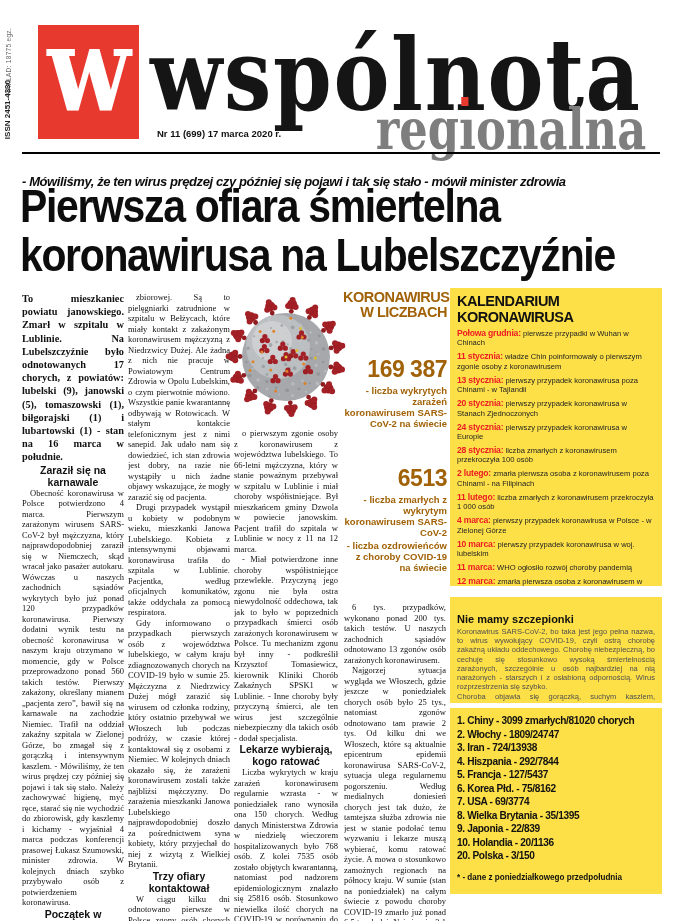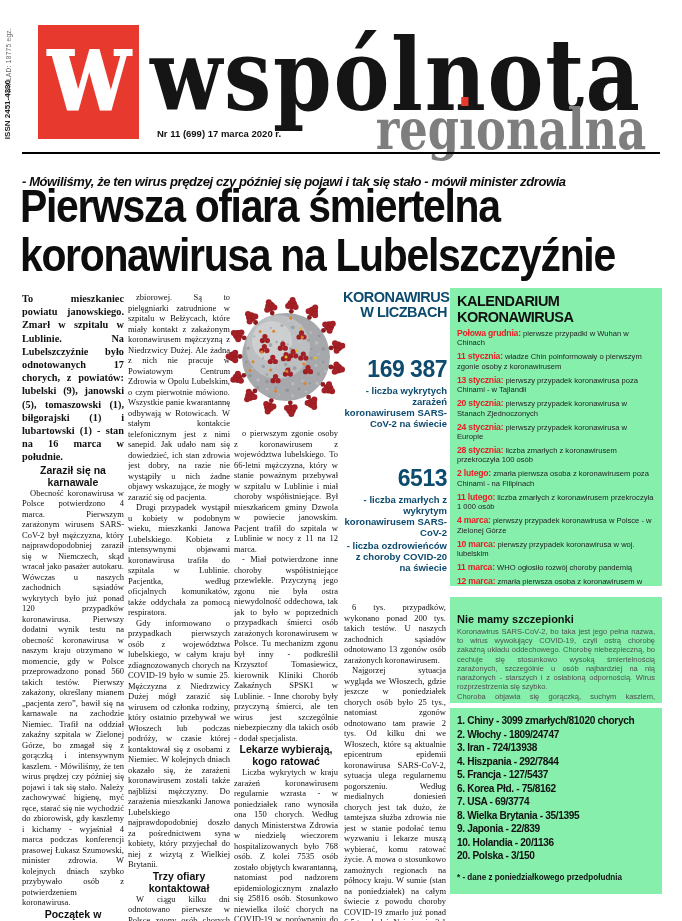--- a/index.html
+++ b/index.html
@@ -45,28 +45,28 @@
   .col3{left:234px;top:428px;height:493px;width:104px;}
   .col4{left:344px;top:602px;height:319px;width:102px;}
   .lead{font-weight:bold;font-size:10.3px;line-height:13.2px;text-indent:0 !important;}
   .subhead{font-family:"Liberation Sans",sans-serif;font-weight:bold;font-size:10.5px;
            line-height:12px;text-align:center;margin:9px 0 7px;text-indent:0 !important;}
 
   
   .virus{left:224px;top:285px;width:124px;height:144px;}
 
   
-  .stats{left:343px;top:290px;width:104px;text-align:right;color:#0c4a6e;
+  .stats{left:343px;top:290px;width:104px;text-align:right;color:#a16207;
          font-family:"Liberation Sans",sans-serif;}
   .stats-title{font-weight:bold;font-size:14.5px;line-height:15px;letter-spacing:-.5px;}
   .stat-value{font-weight:bold;font-size:23px;letter-spacing:-.5px;margin-top:36px;}
   .stat-caption{font-weight:bold;font-size:9.5px;line-height:11px;margin-top:2px;}
 
   
-  .panel{position:absolute;left:450px;width:212px;background:#86efac;box-sizing:border-box;overflow:hidden;}
+  .panel{position:absolute;left:450px;width:212px;background:#fde047;box-sizing:border-box;overflow:hidden;}
   .calendar{top:288px;height:298px;padding:5px 7px;}
   .cal-title{font-family:"Liberation Sans",sans-serif;font-weight:bold;font-size:14.5px;
              letter-spacing:-.5px;color:#111;margin-bottom:4px;}
   .cal-entry{font-family:"Liberation Sans",sans-serif;font-size:7.6px;line-height:9.4px;
              color:#222;margin-bottom:4.6px;}
   .cal-date{color:#ed1c24;font-weight:bold;font-size:8.6px;letter-spacing:-.2px;}
 
   .vaccine{top:597px;height:106px;padding:16px 7px;}
   .vac-title{font-family:"Liberation Sans",sans-serif;font-weight:bold;font-size:11px;color:#111;margin-bottom:2px;}
   .vac-text{font-family:"Liberation Sans",sans-serif;font-size:7.5px;line-height:9.2px;color:#4f4f4f;text-align:justify;}
@@ -337,21 +337,21 @@
   </div>
   <div>
     <div class="stat-value">169 387</div>
     <div class="stat-caption">- liczba wykrytych zarażeń koronawirusem SARS-CoV-2 na świecie</div>
   </div>
   <div>
     <div class="stat-value">6513</div>
     <div class="stat-caption">- liczba zmarłych z wykrytym koronawirusem SARS-CoV-2</div>
   </div>
   <div>
-    <div class="stat-caption">- liczba ozdrowieńców z choroby COVID-20 na świecie</div>
+    <div class="stat-caption">- liczba ozdrowieńców z choroby COVID-19 na świecie</div>
   </div>
 </div>
 
 <div class="panel calendar">
   <div class="cal-title">KALENDARIUM KORONAWIRUSA</div>
   <div class="cal-entry"><span class="cal-date">Połowa grudnia:</span> <span>pierwsze przypadki w Wuhan w Chinach</span></div>
   <div class="cal-entry"><span class="cal-date">11 stycznia:</span> <span>władze Chin poinformowały o pierwszym zgonie osoby z koronawirusem</span></div>
   <div class="cal-entry"><span class="cal-date">13 stycznia:</span> <span>pierwszy przypadek koronawirusa poza Chinami - w Tajlandii</span></div>
   <div class="cal-entry"><span class="cal-date">20 stycznia:</span> <span>pierwszy przypadek koronawirusa w Stanach Zjednoczonych</span></div>
   <div class="cal-entry"><span class="cal-date">24 stycznia:</span> <span>pierwszy przypadek koronawirusa w Europie</span></div>

